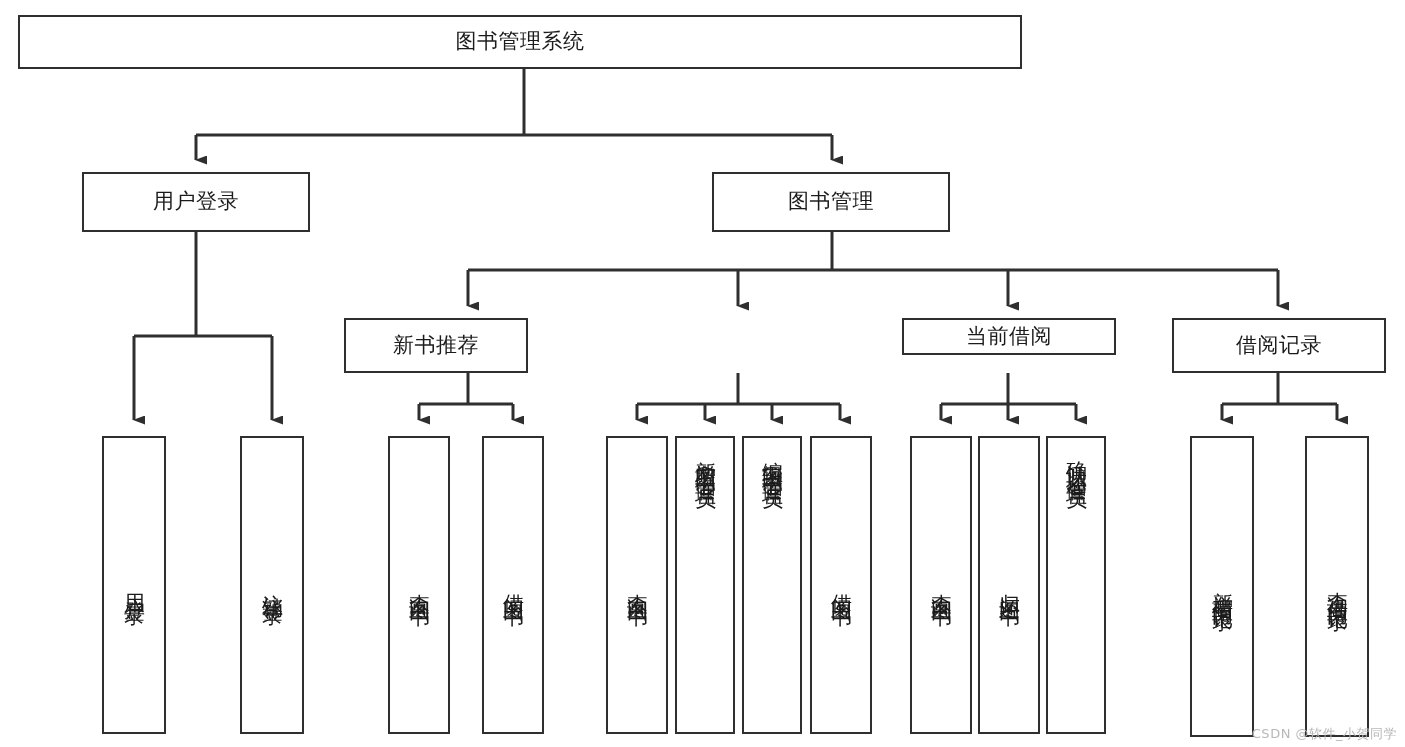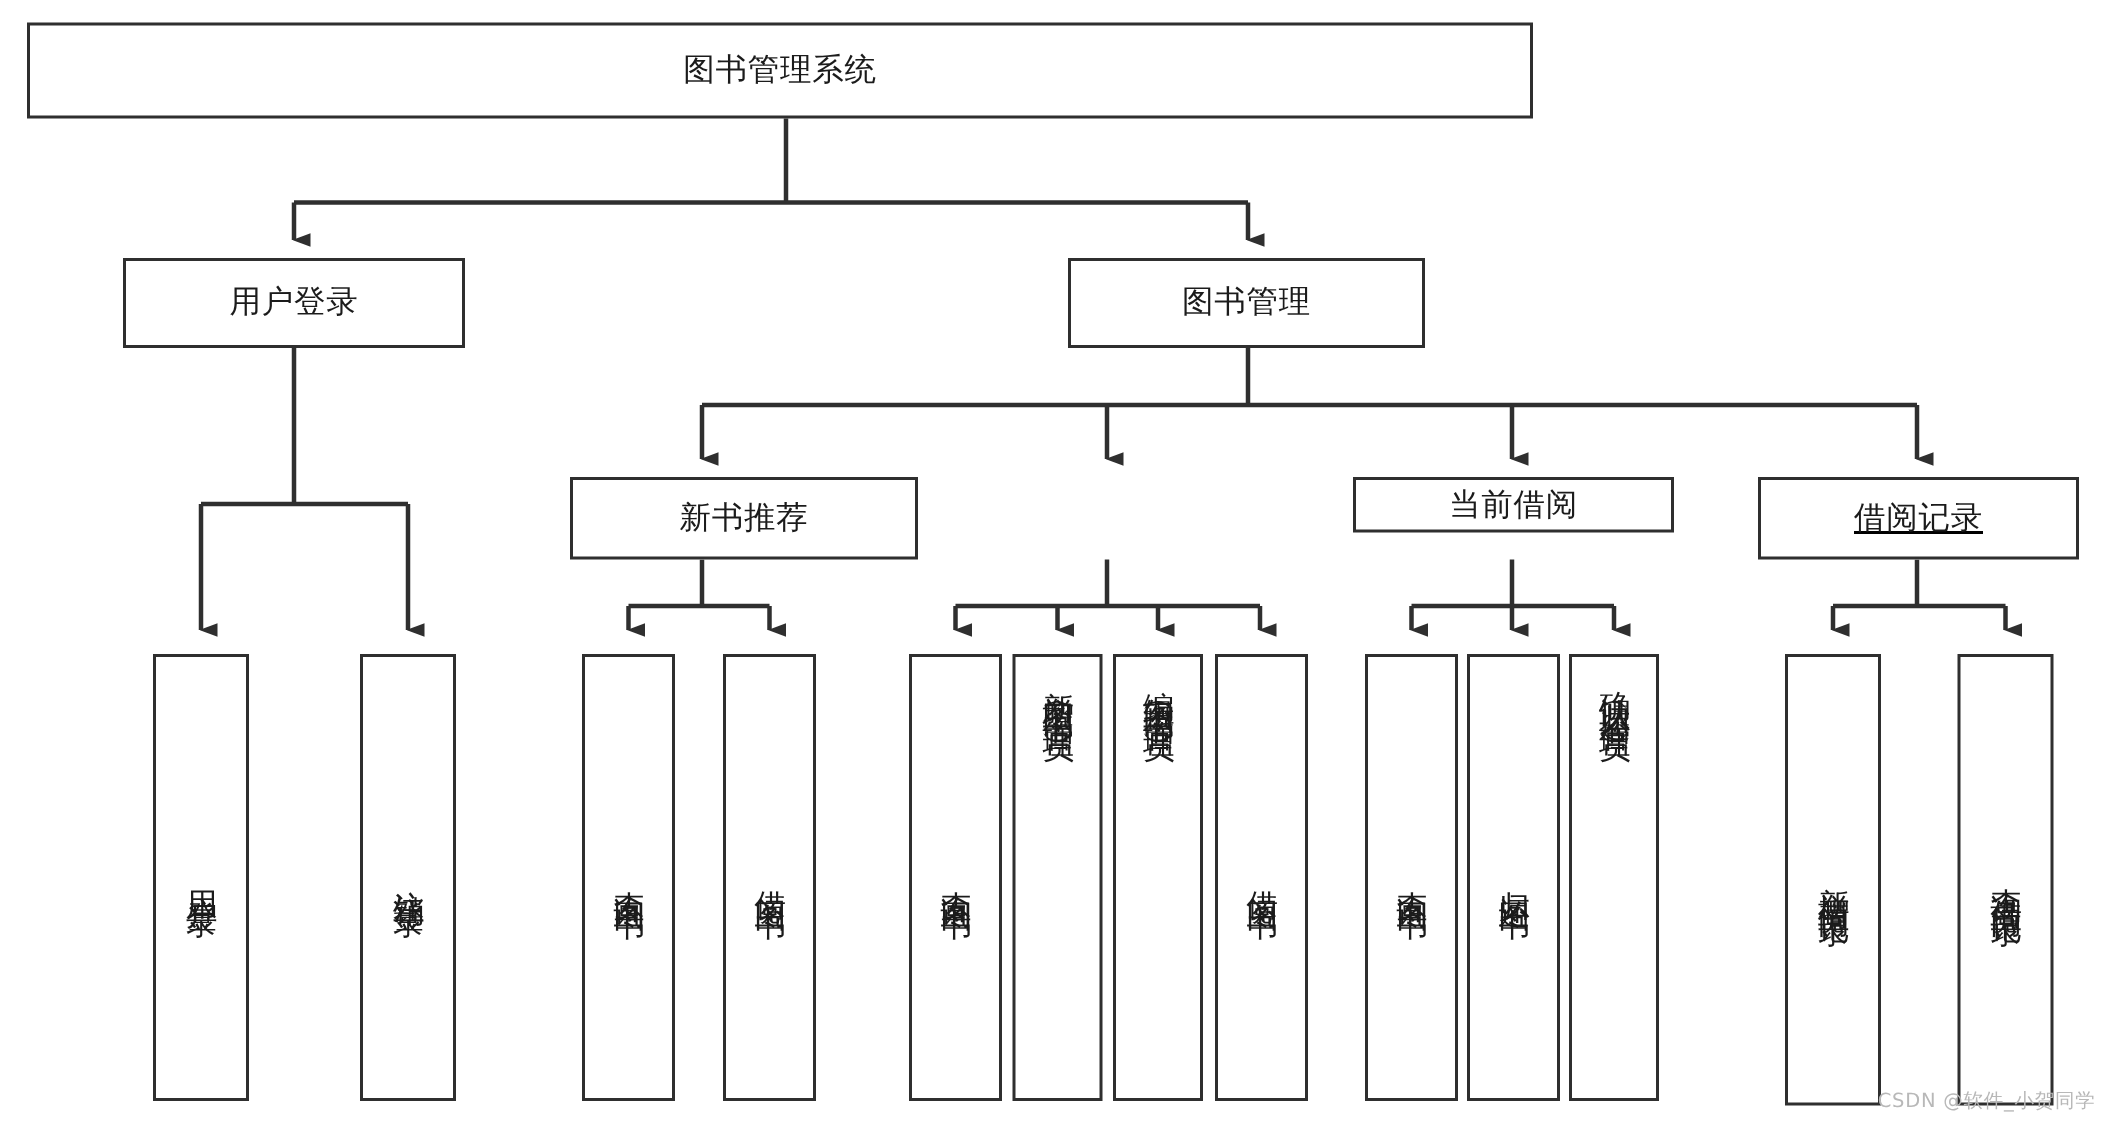--- a/index.html
+++ b/index.html
@@ -119,42 +119,42 @@
       <line x1="1008" y1="404" x2="1008" y2="420" marker-end="url(#arrowhead)"></line>
       <line x1="1076" y1="404" x2="1076" y2="420" marker-end="url(#arrowhead)"></line>
 
       <line x1="1278" y1="373" x2="1278" y2="404"></line>
       <line x1="1222" y1="404" x2="1337" y2="404"></line>
       <line x1="1222" y1="404" x2="1222" y2="420" marker-end="url(#arrowhead)"></line>
       <line x1="1337" y1="404" x2="1337" y2="420" marker-end="url(#arrowhead)"></line>
     </g>
   </svg>
 
-  <div class="node-box" style="left:18px; top:15px; width:1004px; height:64px;text-align:center;">
+  <div class="node-box" style="left:18px; top:15px; width:1004px; height:54px;text-align:center;">
     <span class="node-label-h">图书管理系统</span>
   </div>
 
   <div class="node-box" style="left:82px; top:172px; width:228px; height:60px;">
     <span class="node-label-h">用户登录</span>
   </div>
 
   <div class="node-box" style="left:712px; top:172px; width:238px; height:60px;">
     <span class="node-label-h">图书管理</span>
   </div>
 
-  <div class="node-box" style="left:380px; top:318px; width:232px; height:55px;text-align:right;">
+  <div class="node-box" style="left:344px; top:318px; width:184px; height:55px;text-align:right;">
     <span class="node-label-h">新书推荐</span>
   </div>
 
 
   <div class="node-box" style="left:902px; top:318px; width:214px; height:37px;">
     <span class="node-label-h">当前借阅</span>
   </div>
 
-  <div class="node-box" style="left:1172px; top:318px; width:214px; height:55px;text-decoration:underline;">
+  <div class="node-box" style="left:1172px; top:318px; width:214px; height:55px;">
     <span class="node-label-h">借阅记录</span>
   </div>
 
   <div class="node-box vertical centered" style="left:102px; top:436px; width:64px; height:298px;">
     <span class="node-label-v">用户登录</span>
   </div>
 
   <div class="node-box vertical centered" style="left:240px; top:436px; width:64px; height:298px;">
     <span class="node-label-v">注销登录</span>
   </div>

